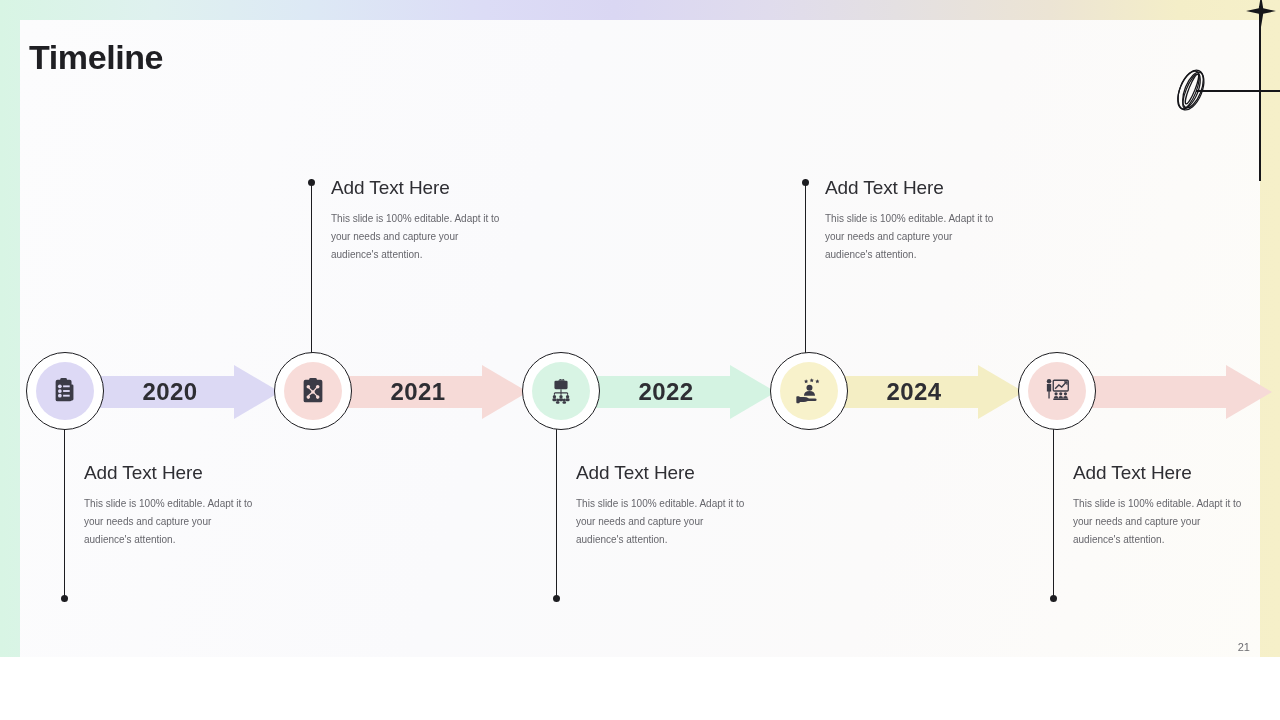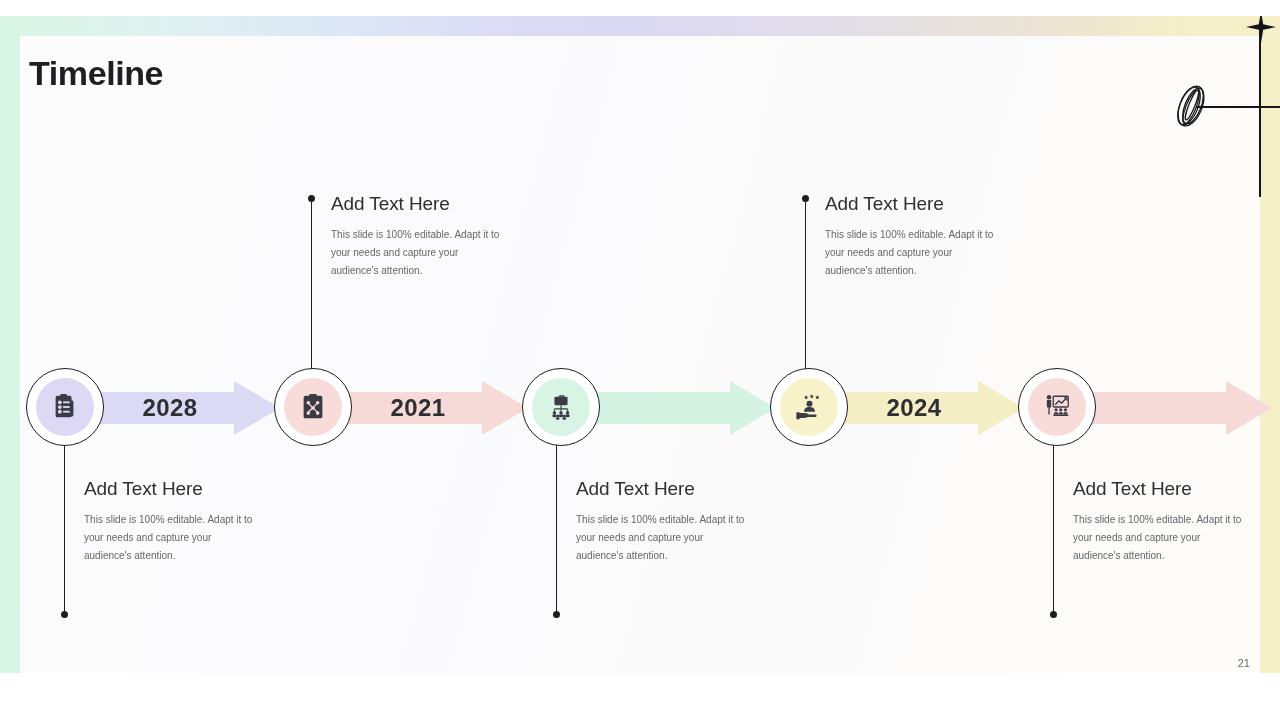--- a/index.html
+++ b/index.html
@@ -24,21 +24,20 @@
         #dff1ef 12%,
         #dde9f5 24%,
         #dcdcf6 38%,
         #dad7f3 48%,
         #e0dced 60%,
         #e4e0e2 70%,
         #ece4d4 82%,
         #f4eec8 92%,
         #f6f0c9 100%);
     overflow: hidden;
-    margin-top: 16px;
   }
 
   
   #canvas {
     position: absolute;
     left: 20px;
     top: 20px;
     width: 1240px;
     height: 680px;
     background: linear-gradient(105deg,#fcfcfd 0%, #fafafc 40%, #fbfafa 70%, #fdfcf8 100%);
@@ -238,21 +237,21 @@
   </svg>
 
   <div id="title">Timeline</div>
 
   <div id="timeline">
 
     <div class="step" style="left:26px;">
       <div class="arrow" style="color:#dcd9f4;">
         <div class="body" style="background:#dcd9f4;"></div>
         <div class="head"></div>
-        <div class="year">2028</div>
+        <div class="year">2020</div>
       </div>
       <div class="conn down" style="left:38px;">
         <div class="dot"></div>
       </div>
       <div class="marker">
         <div class="disc" style="background:#ddd9f5;">
           <svg width="30" height="30" viewBox="0 0 32 32">
             <rect x="6" y="4" width="17" height="23" rx="2" fill="#3b3b46"></rect>
             <rect x="21" y="9" width="4" height="17" rx="1.4" fill="#3b3b46"></rect>
             <rect x="11" y="2" width="7" height="4" rx="1.4" fill="#3b3b46"></rect>
@@ -300,20 +299,21 @@
       <div class="txtblock above" style="left:57px;">
         <div class="head">Add Text Here</div>
         <div class="body">This slide is 100% editable. Adapt it to your needs and capture your audience's attention.</div>
       </div>
     </div>
 
     <div class="step" style="left:522px;">
       <div class="arrow" style="color:#d4f3e2;">
         <div class="body" style="background:#d4f3e2;"></div>
         <div class="head"></div>
+        <div class="year">2022</div>
       </div>
       <div class="conn down" style="left:34px;">
         <div class="dot"></div>
       </div>
       <div class="marker">
         <div class="disc" style="background:#d8f4e4;">
           <svg width="30" height="30" viewBox="0 0 32 32">
             <rect x="9" y="5" width="14" height="9" rx="1.4" fill="#3b3b46"></rect>
             <path d="M13 5 q2-3 4-1 q2-2 3 1 z" fill="#3b3b46"></path>
             <path d="M16 14 L16 18 M9 18 L23 18 M9 18 L9 20 M16 18 L16 20 M23 18 L23 20" stroke="#3b3b46" stroke-width="1.2" fill="none"></path>

